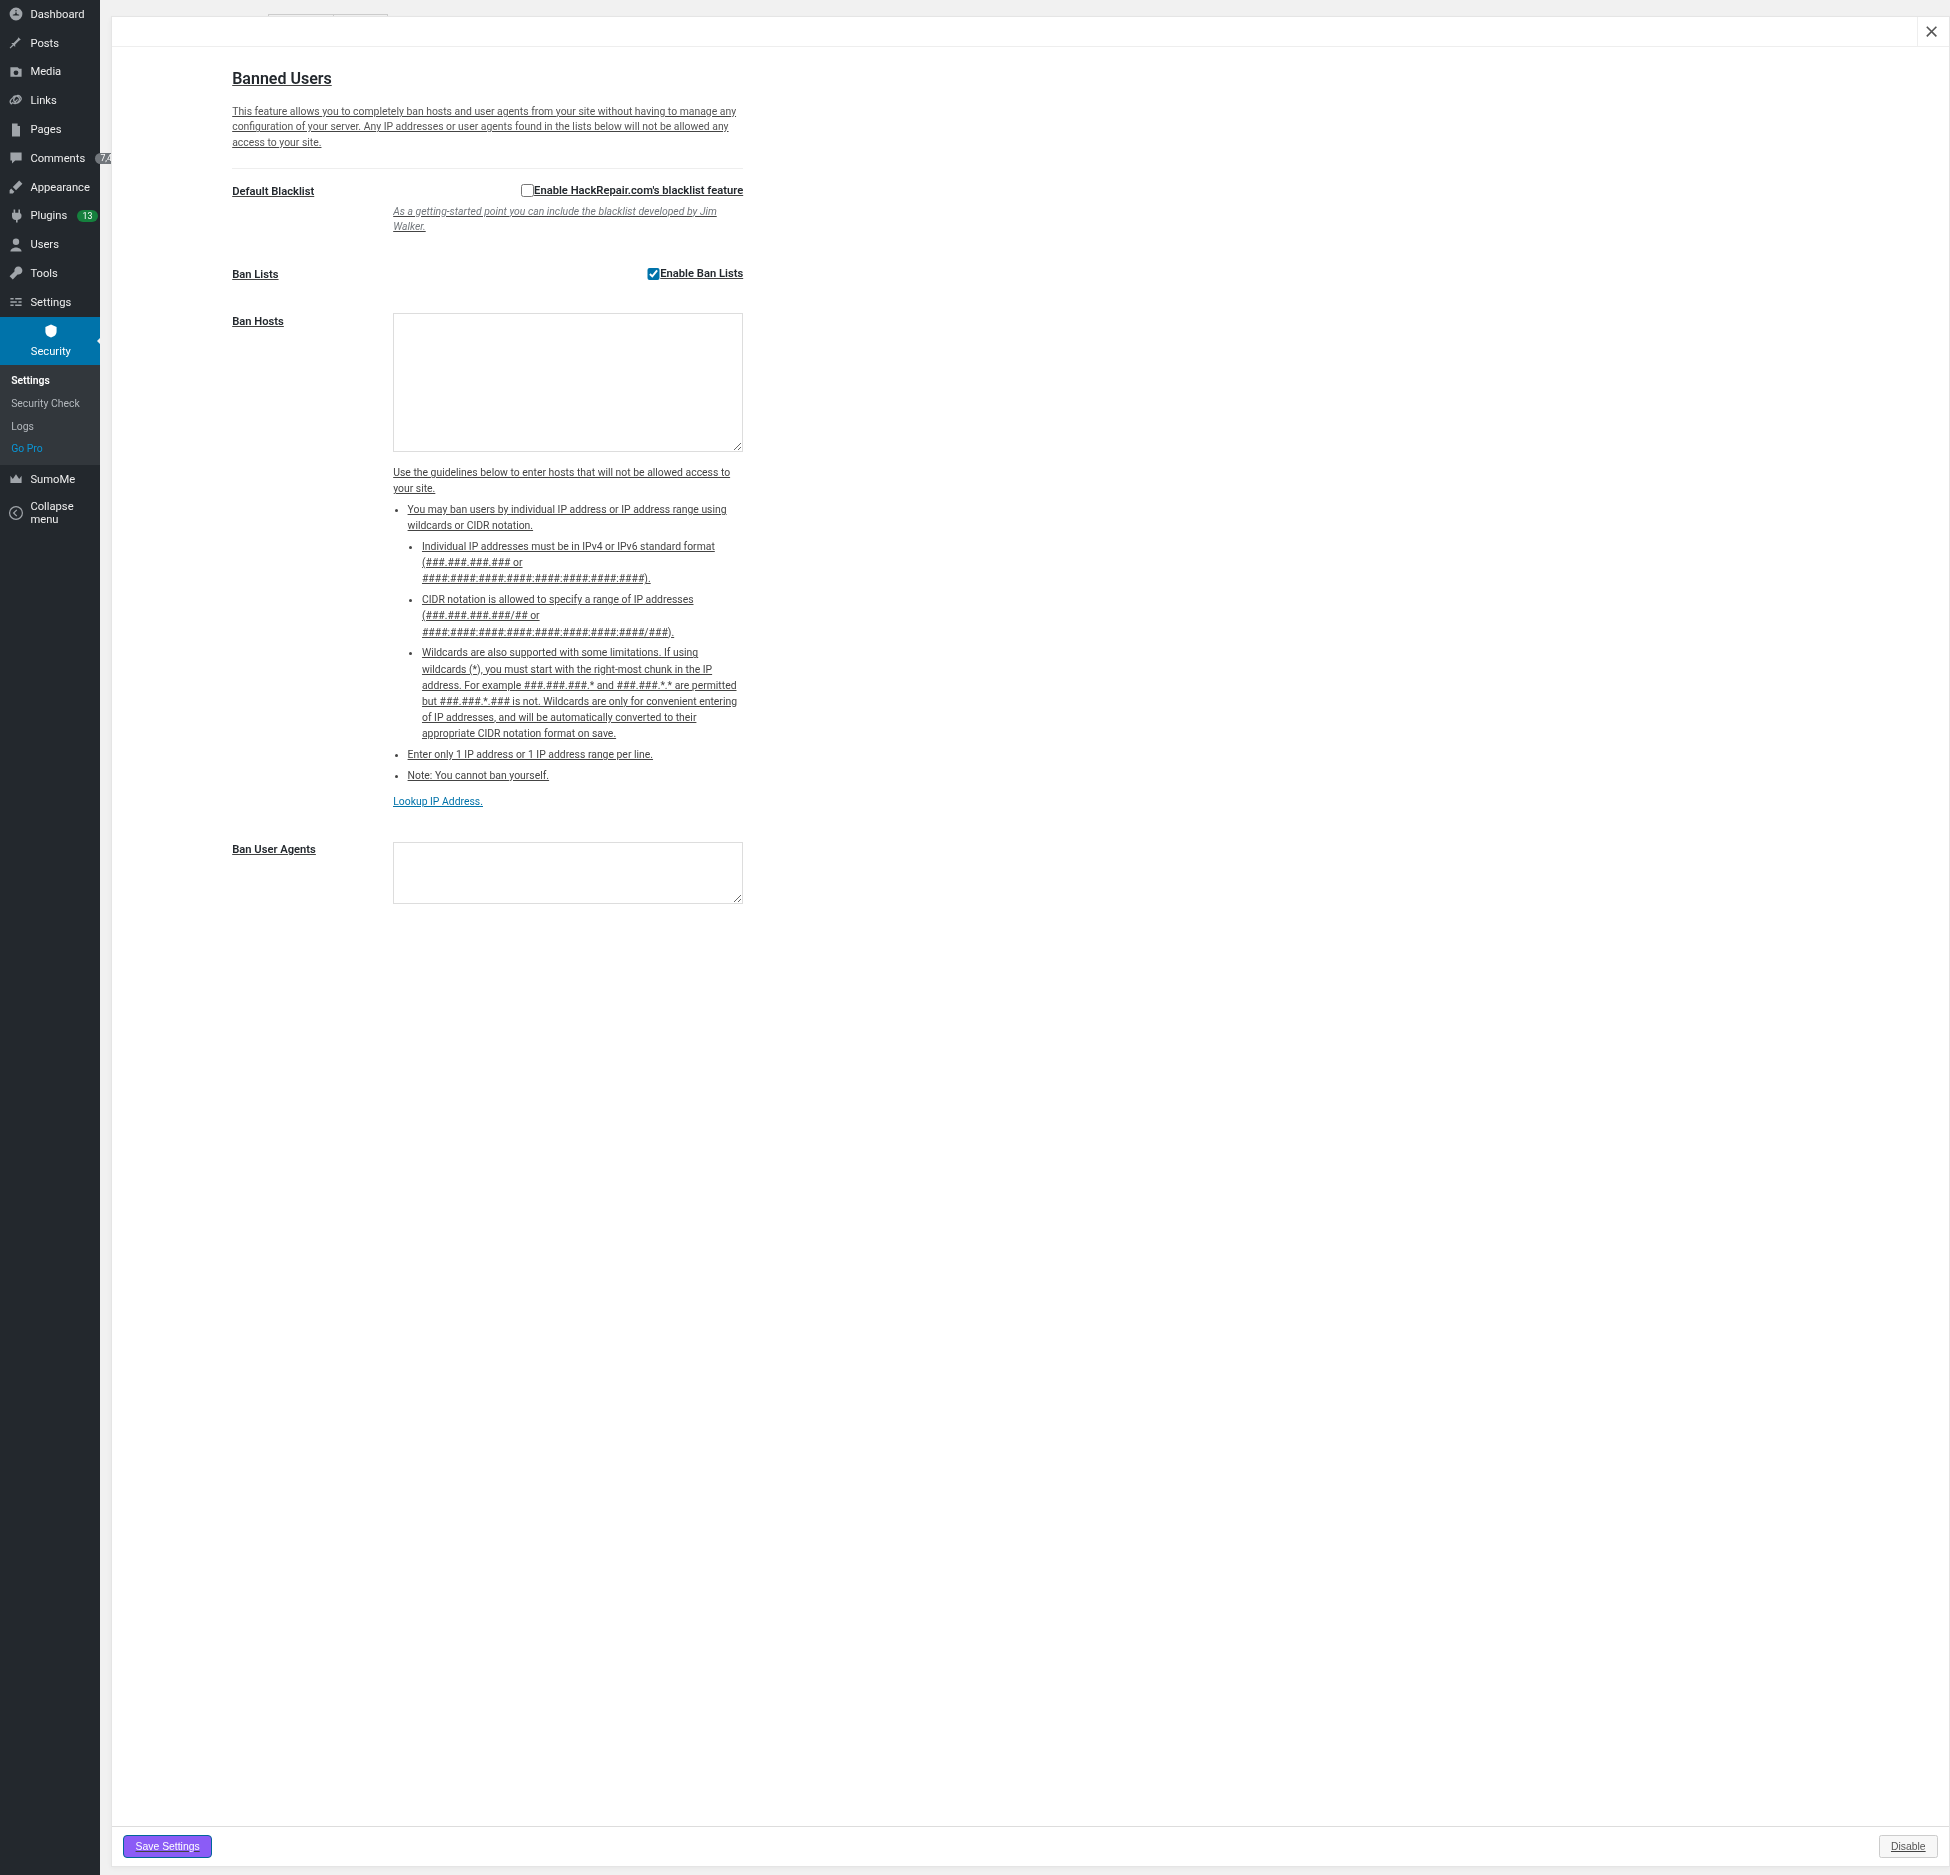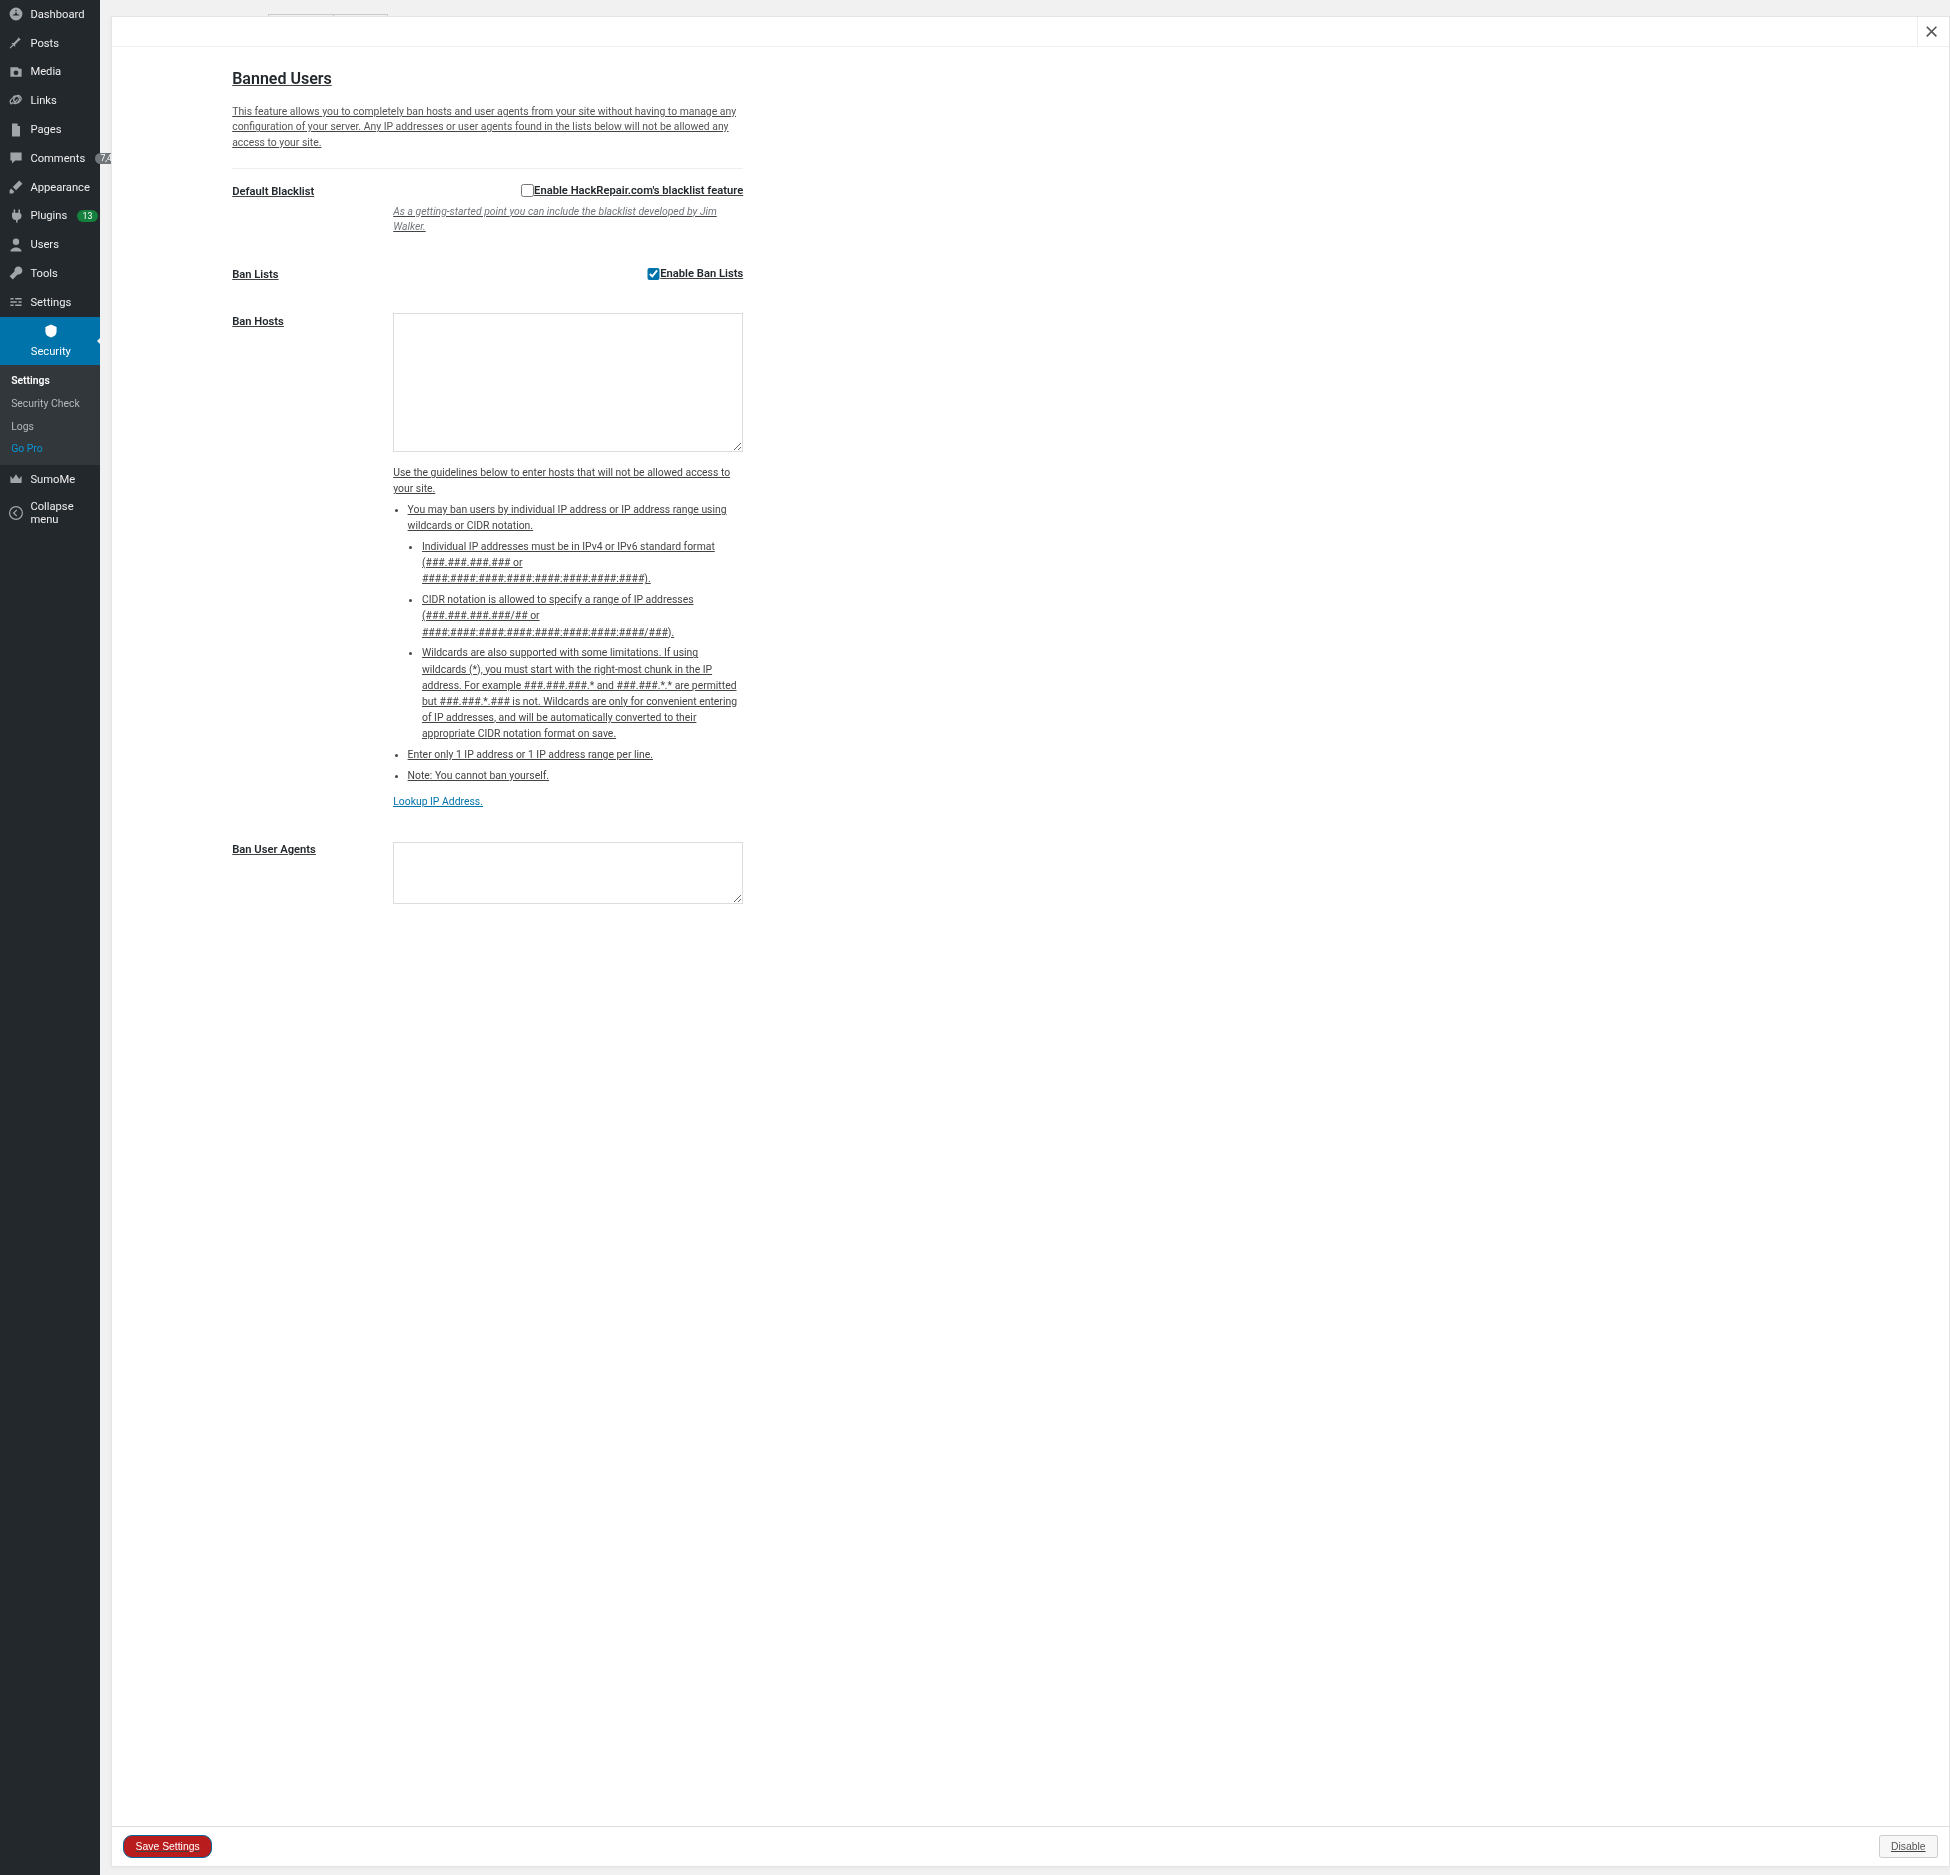--- a/index.html
+++ b/index.html
@@ -104,21 +104,21 @@
   .ctl ul{ padding-left:14.4px; margin-top:3.2px;}
   .ctl ul li{ line-height:1.55; margin-top:4.8px; list-style:disc;}
   .ctl ul ul{ margin-top:1.6px;}
   a{ color:#0073aa; text-decoration:underline;}
   .modal-foot{
     border-top:0.8px solid #ddd;
     background:#fff;
     padding:8px 11.2px;
     display:flex; justify-content:space-between; align-items:center;
   }
-  .btn-primary{ background:#b91c1c; border:0.8px solid #006799; color:#fff; padding:4.8px 11.2px; font-size:10.4px; border-radius:9px; cursor:pointer;}
+  .btn-primary{ background:#8b5cf6; border:0.8px solid #006799; color:#fff; padding:4.8px 11.2px; font-size:10.4px; border-radius:4px; cursor:pointer;}
   .btn-secondary{ background:#f7f7f7; border:0.8px solid #ccc; color:#555; padding:4.8px 11.2px; font-size:10.4px; border-radius:2.4px; cursor:pointer;}
 </style>
 </head>
 <body>
 
 <div class="app">
   <div class="stripe"></div>
 
   <nav class="sidebar">
     <div class="side-item">

